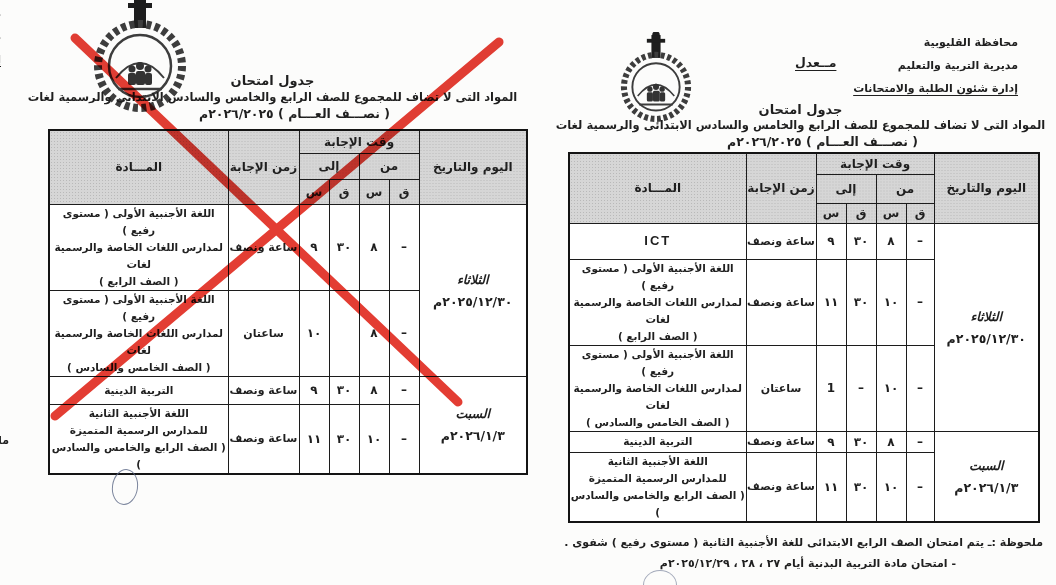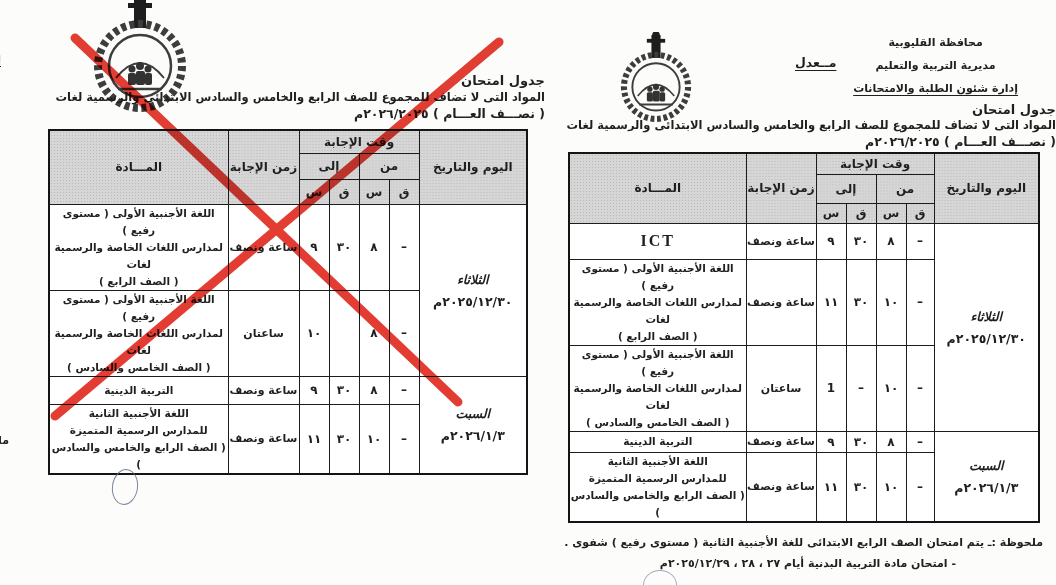--- a/index.html
+++ b/index.html
@@ -6,42 +6,42 @@
   html,body { background:#e8e8e8; }
   #page {
     position: relative; width: 1056px; height: 585px;
     background: #fcfcfb; overflow: hidden;
     font-family: "DejaVu Sans", sans-serif;
     color: var(--ink, #1f1f1f);
     font-weight: bold;
   }
   .abs { position: absolute; }
   .rtl { direction: rtl; unicode-bidi: embed; }
-  .org-block { text-align: center; }
+  .org-block { text-align: right; }
   .org-line { font-size: 11px; line-height: 23px; white-space: nowrap; }
   .org-line.u { text-decoration: underline; text-underline-offset: 3px; }
-  .doc-title { white-space: nowrap; }
+  .doc-title { text-align: center; white-space: nowrap; }
   .t1 { font-size: 13px; }
   .t2 { font-size: 11.5px; }
   .t3 { font-size: 12.5px; letter-spacing: .5px; padding-left: 44px; }
   table.sched { border-collapse: collapse; table-layout: fixed; background: #fff; }
   table.sched td {
     border: 1.6px solid #1c1c1c; text-align: center; vertical-align: middle;
     padding: 0; overflow: hidden;
   }
   table.sched { border: 2.4px solid #141414; }
   td.hcell {
     background-color: var(--header_fill, #d6d6d6);
     background-image: radial-gradient(#b9b9b9 18%, rgba(0,0,0,0) 20%);
     background-size: 3px 3px;
     font-size: 12px;
   }
   td.subj { font-size: 10.5px; }
   td.subj .sline { line-height: 1.62; }
-  td.subj .latin { font-family: Liberation Serif, serif; font-size: 16px; letter-spacing: 2px; line-height: 1.2; }
+  td.subj .latin { font-family: Liberation Sans, sans-serif; font-size: 13px; letter-spacing: 2px; line-height: 1.2; }
   td.dur { font-size: 11px; }
   td.num { font-size: 12px; }
   td.day { font-size: 12.5px; }
   td.day .dname { margin-bottom: 7px; font-style: italic; }
   td.day .ddate { letter-spacing: .3px; }
   .note1 { font-size: 11px; white-space: nowrap; text-align: right; }
   .note2 { font-size: 11px; white-space: nowrap; text-align: right; }
   .new-title { font-size: 25px; color: var(--title_red, #c4403c); white-space: nowrap; }
   .amended { font-size: 12.5px; text-decoration: underline; text-underline-offset: 3px; }
   svg.cross { mix-blend-mode: multiply; opacity: .9; }

